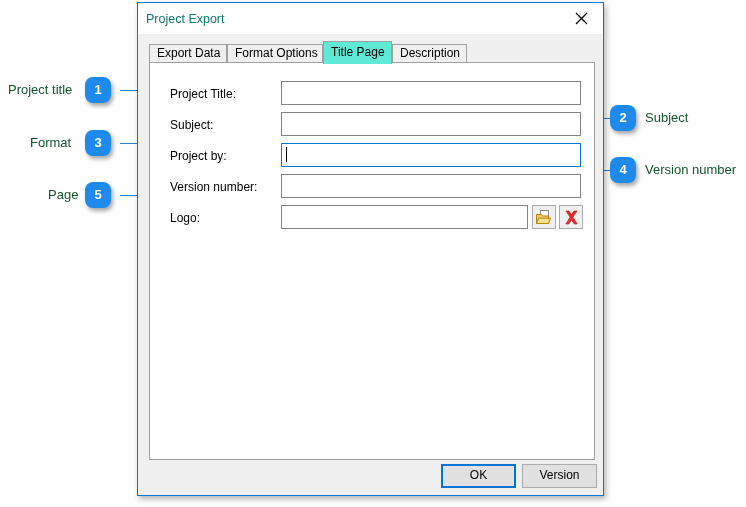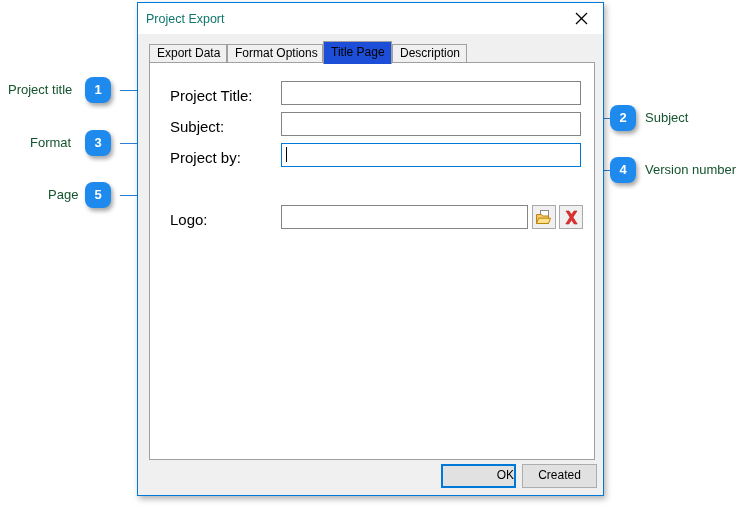--- a/index.html
+++ b/index.html
@@ -76,21 +76,21 @@
     box-sizing: border-box;
     font-size: 12px;
     line-height: 17px;
     color: #000;
     white-space: nowrap;
     padding: 0 7px;
   }
   .tab.selected {
     top: 0px;
     height: 23px;
-    background: #1d4ed8;
+    background: #5eead4;
     border-color: #a0a0a0;
     line-height: 21px;
     z-index: 5;
   }
 
   
   #tabpanel {
     position: absolute;
     left: 11px;
     top: 59px;
@@ -105,21 +105,21 @@
   .form-row {
     position: absolute;
     left: 0;
     width: 100%;
     height: 26px;
   }
   .field-label {
     position: absolute;
     left: 20px;
     top: 6px;
-    font-size: 15px;
+    font-size: 12px;
     color: #000;
     white-space: nowrap;
   }
   .field-input {
     position: absolute;
     left: 131px;
     top: 0px;
     width: 300px;
     height: 24px;
     background: #ffffff;
@@ -163,21 +163,21 @@
     box-sizing: border-box;
     font-size: 12px;
     line-height: 21px;
     text-align: center;
     color: #000;
   }
   .dlg-button.default {
     border: 2px solid #0078d7;
     line-height: 19px;
   }
-  #ok-button  { left: 303px; top: 461px; text-align: right; }
+  #ok-button  { left: 303px; top: 461px; }
   #cancel-button { left: 384px; top: 461px; }
 
   
   .callout-label {
     position: absolute;
     font-size: 13px;
     color: #14532d;
     white-space: nowrap;
     line-height: 14px;
   }
@@ -241,20 +241,24 @@
       <div class="field-input"></div>
     </div>
 
     <div class="form-row" style="top:80px;">
       <div class="field-label">Project by:</div>
       <div class="field-input focused">
         <span class="caret"></span>
       </div>
     </div>
 
+    <div class="form-row" style="top:111px;">
+      <div class="field-label">Version number:</div>
+      <div class="field-input"></div>
+    </div>
 
     <div class="form-row" style="top:142px;">
       <div class="field-label">Logo:</div>
       <div class="field-input narrow"></div>
       <div class="icon-button" style="left:382px;">
         <svg width="16" height="15" viewBox="0 0 16 15" aria-hidden="true">
           <rect x="4.5" y="0.5" width="8" height="9" fill="#ffffff" stroke="#8a8a8a"></rect>
           <path d="M0.5 4.5 L5.5 4.5 L6.8 6.0 L12.5 6.0 L12.5 13.5 L0.5 13.5 Z" fill="#f5c96b" stroke="#b8860b" stroke-width="1"></path>
           <path d="M0.5 13.5 L2.6 8.2 L14.5 8.2 L12.5 13.5 Z" fill="#ffdf8c" stroke="#b8860b" stroke-width="1"></path>
         </svg>
@@ -262,21 +266,21 @@
       <div class="icon-button" style="left:409px;">
         <svg width="15" height="15" viewBox="0 0 15 15" aria-hidden="true">
           <path d="M2 1 L5 1 L7.5 4.6 L10 1 L13 1 L9 7.2 L13.2 14 L10.2 14 L7.5 9.9 L4.8 14 L1.8 14 L6 7.2 Z" fill="#e03030" stroke="#b51f1f" stroke-width="0.6" stroke-linejoin="round"></path>
         </svg>
       </div>
     </div>
 
   </div>
 
   <div id="ok-button" class="dlg-button default">OK</div>
-  <div id="cancel-button" class="dlg-button">Created</div>
+  <div id="cancel-button" class="dlg-button">Version</div>
 
 </div>
 
 <div class="callout-label" style="left:8px;  top:83px;">Project title</div>
 <div class="badge" style="left:85px; top:77px;">1</div>
 
 <div class="callout-label" style="left:30px; top:136px;">Format</div>
 <div class="badge" style="left:85px; top:130px;">3</div>
 
 <div class="callout-label" style="left:48px; top:188px;">Page</div>

